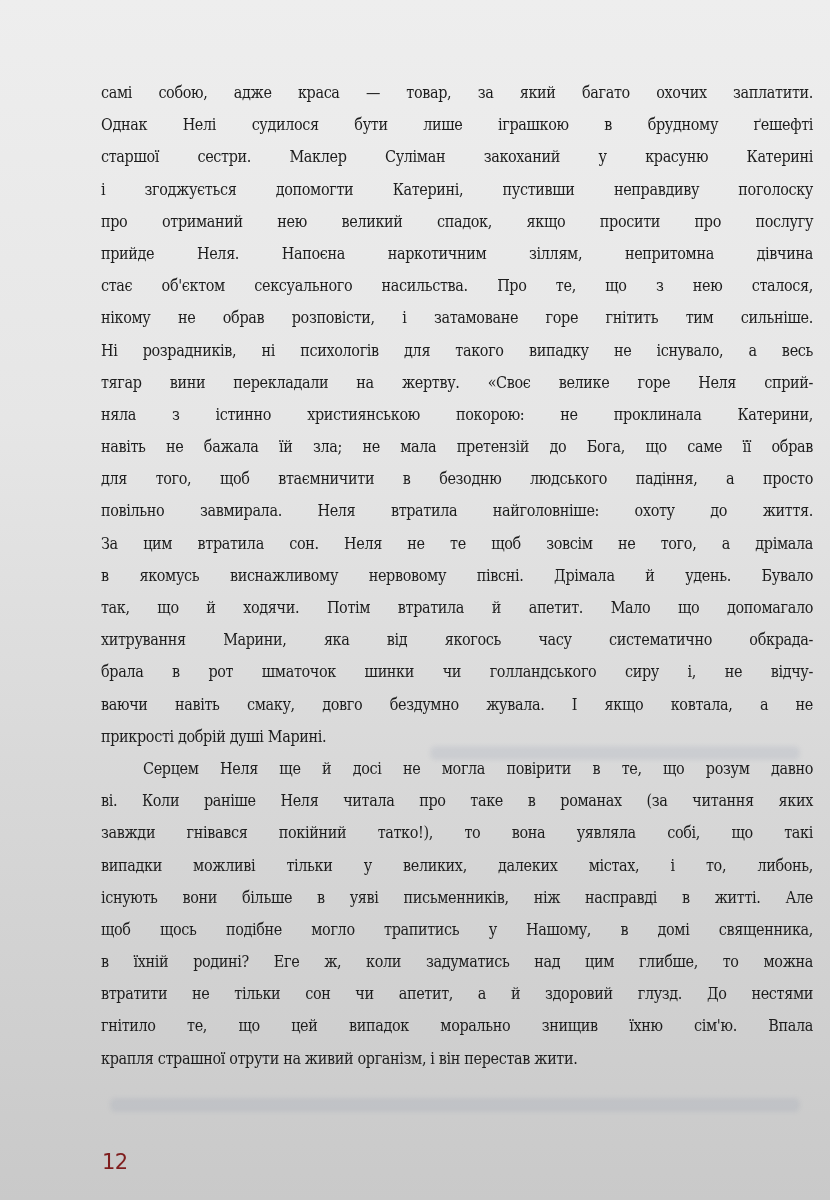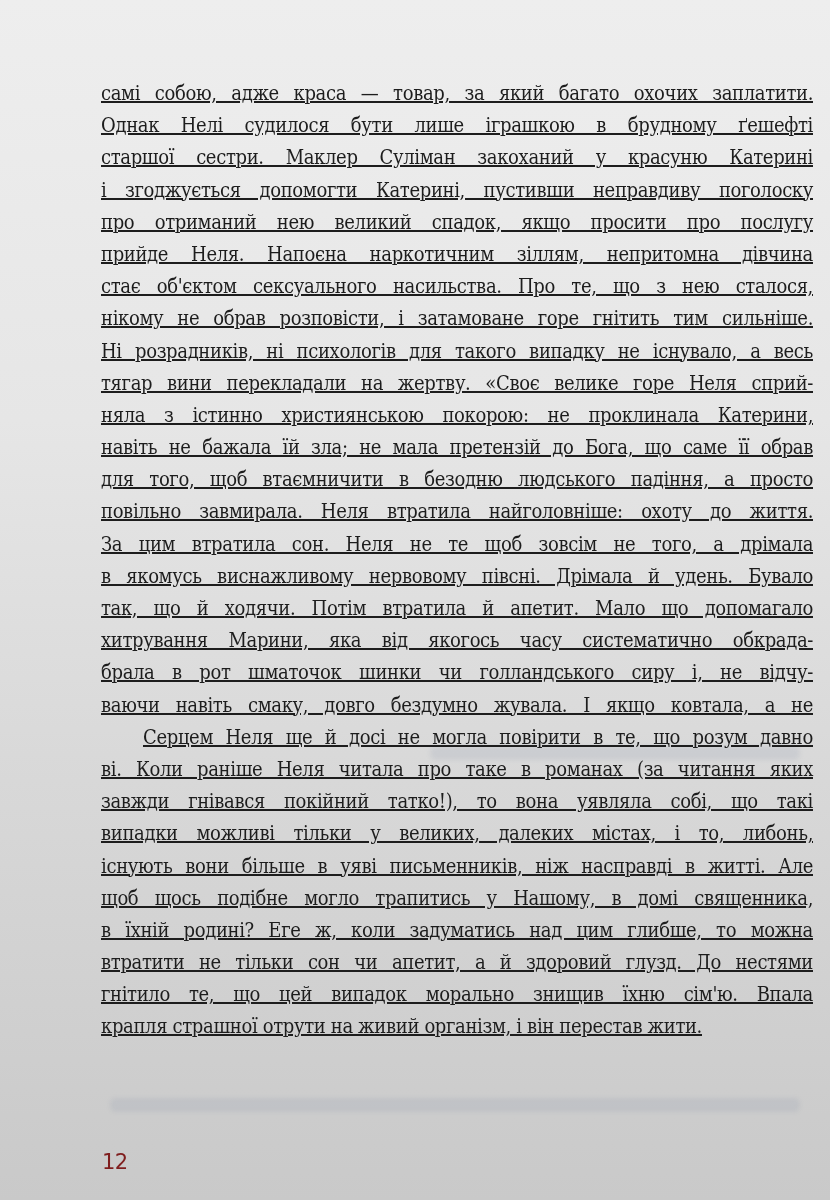--- a/index.html
+++ b/index.html
@@ -12,25 +12,24 @@
   .page { position: absolute; left: 0; top: 0; width: 830px; height: 1200px; }
   .bleed {
     position: absolute; height: 14px; border-radius: 6px;
     background: rgba(90,110,150,0.10); filter: blur(2px);
   }
   .text-block {
     position: absolute; left: 101px; top: 77px; width: 712px;
   }
   .line {
     height: 32.2px; line-height: 32.2px;
-    font-size: 20px; white-space: nowrap;
+    font-size: 16px; white-space: nowrap;
     text-align: justify; text-align-last: justify;
     letter-spacing: -0.35px;
     font-stretch: condensed;
-    text-decoration: underline;
   }
   .line.last { text-align-last: left; }
   .line.indent { padding-left: 42px; }
   .page-number {
     position: absolute; left: 102px; top: 1150px;
     font-family: "DejaVu Sans", "Liberation Sans", sans-serif;
     font-size: 21px; color: #7f1d1d; letter-spacing: -0.5px;
   }
 </style>
 </head>
@@ -55,20 +54,21 @@
         <div class="line">няла з істинно християнською покорою: не проклинала Катерини,</div>
         <div class="line">навіть не бажала їй зла; не мала претензій до Бога, що саме її обрав</div>
         <div class="line">для того, щоб втаємничити в безодню людського падіння, а просто</div>
         <div class="line">повільно завмирала. Неля втратила найголовніше: охоту до життя.</div>
         <div class="line">За цим втратила сон. Неля не те щоб зовсім не того, а дрімала</div>
         <div class="line">в якомусь виснажливому нервовому півсні. Дрімала й удень. Бувало</div>
         <div class="line">так, що й ходячи. Потім втратила й апетит. Мало що допомагало</div>
         <div class="line">хитрування Марини, яка від якогось часу систематично обкрада-</div>
         <div class="line">брала в рот шматочок шинки чи голландського сиру і, не відчу-</div>
         <div class="line">ваючи навіть смаку, довго бездумно жувала. І якщо ковтала, а не</div>
+        <div class="line last">прикрості добрій душі Марині.</div>
       </div>
       <div>
         <div class="line indent">Серцем Неля ще й досі не могла повірити в те, що розум давно</div>
         <div class="line">ві. Коли раніше Неля читала про таке в романах (за читання яких</div>
         <div class="line">завжди гнівався покійний татко!), то вона уявляла собі, що такі</div>
         <div class="line">випадки можливі тільки у великих, далеких містах, і то, либонь,</div>
         <div class="line">існують вони більше в уяві письменників, ніж насправді в житті. Але</div>
         <div class="line">щоб щось подібне могло трапитись у Нашому, в домі священника,</div>
         <div class="line">в їхній родині? Еге ж, коли задуматись над цим глибше, то можна</div>
         <div class="line">втратити не тільки сон чи апетит, а й здоровий глузд. До нестями</div>

